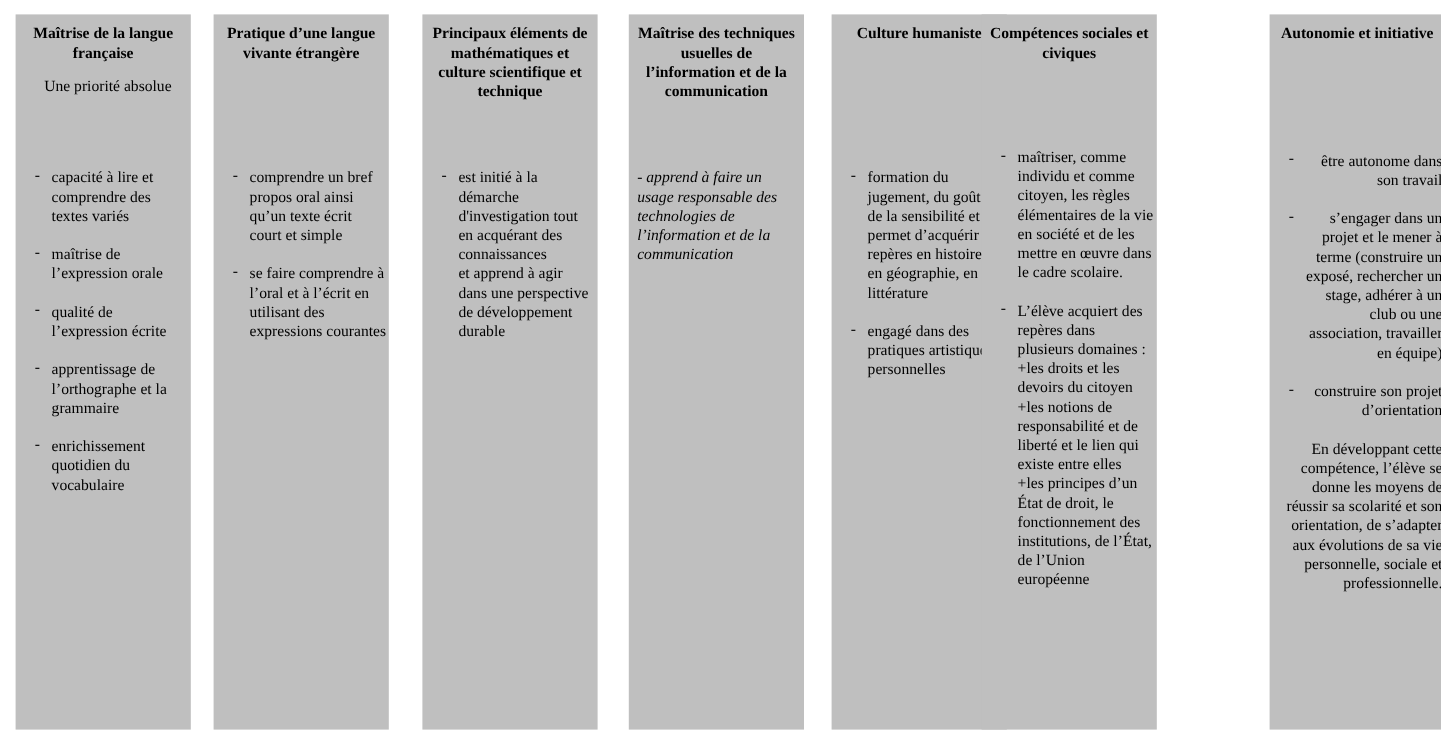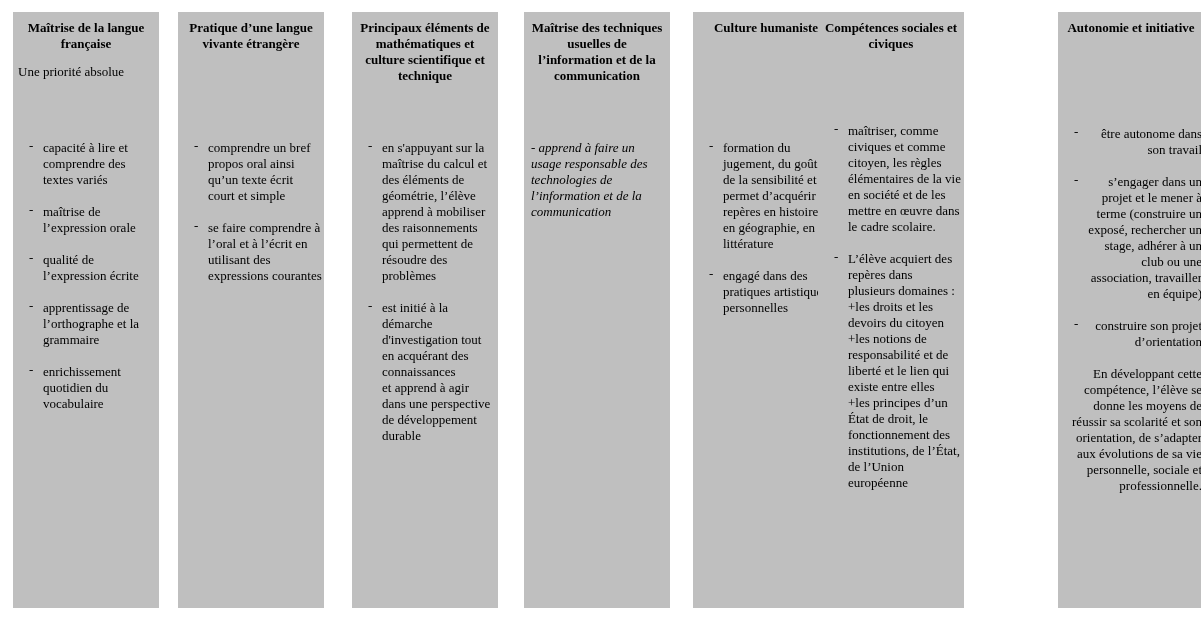--- a/index.html
+++ b/index.html
@@ -41,24 +41,24 @@
     font-weight: bold;
     font-size: 13px;
     line-height: 16px;
     text-align: center;
   }
   .col-subheader {
     position: absolute;
     top: 52px;
     left: 0;
     right: 0;
-    padding: 0 5px;
+    padding: 0 16px;
     font-size: 13px;
     line-height: 16px;
-    text-align: left;
+    text-align: right;
   }
   .col-body {
     position: absolute;
     left: 0;
     right: 0;
     font-size: 13px;
     line-height: 16px;
   }
   .column:nth-child(1) .col-body,
   .column:nth-child(2) .col-body,
@@ -124,21 +124,20 @@
           <li>comprendre un bref propos oral ainsi qu’un texte écrit court et simple</li>
           <li>se faire comprendre à l’oral et à l’écrit en utilisant des expressions courantes</li>
         </ul>
     </div>
   </div>
 
   <div class="column">
     <div class="col-header" data-bind="columns.2.header">Principaux éléments de mathématiques et culture scientifique et technique</div>
     <div class="col-body">
       <ul class="bullet-list">
-          <li>en s'appuyant sur la maîtrise du calcul et des éléments de géométrie, l’élève apprend à mobiliser des raisonnements qui permettent de résoudre des problèmes</li>
           <li>est initié à la démarche d'investigation tout en acquérant des connaissances
 et apprend à agir dans une perspective de développement durable</li>
         </ul>
     </div>
   </div>
 
   <div class="column">
     <div class="col-header" data-bind="columns.3.header">Maîtrise des techniques usuelles de l’information et de la communication</div>
     <div class="col-body">
       <p class="col-paragraph" data-bind="columns.3.paragraph">- apprend à faire un usage responsable des technologies de l’information et de la communication</p>
@@ -152,21 +151,21 @@
           <li>formation du jugement, du goût et de la sensibilité et permet d’acquérir des repères en histoire, en géographie, en littérature</li>
           <li>engagé dans des pratiques artistiques personnelles</li>
         </ul>
     </div>
   </div>
 
   <div class="column">
     <div class="col-header" data-bind="columns.5.header">Compétences sociales et civiques</div>
     <div class="col-body">
       <ul class="bullet-list">
-          <li>maîtriser, comme civiques et comme citoyen, les règles élémentaires de la vie en société et de les mettre en œuvre dans le cadre scolaire.</li>
+          <li>maîtriser, comme individu et comme citoyen, les règles élémentaires de la vie en société et de les mettre en œuvre dans le cadre scolaire.</li>
           <li>L’élève acquiert des repères dans plusieurs domaines :
 +les droits et les devoirs du citoyen
 +les notions de responsabilité et de liberté et le lien qui existe entre elles
 +les principes d’un État de droit, le fonctionnement des institutions, de l’État, de l’Union européenne</li>
         </ul>
     </div>
   </div>
 
   <div class="column">
     <div class="col-header" data-bind="columns.6.header">Autonomie et initiative</div>

